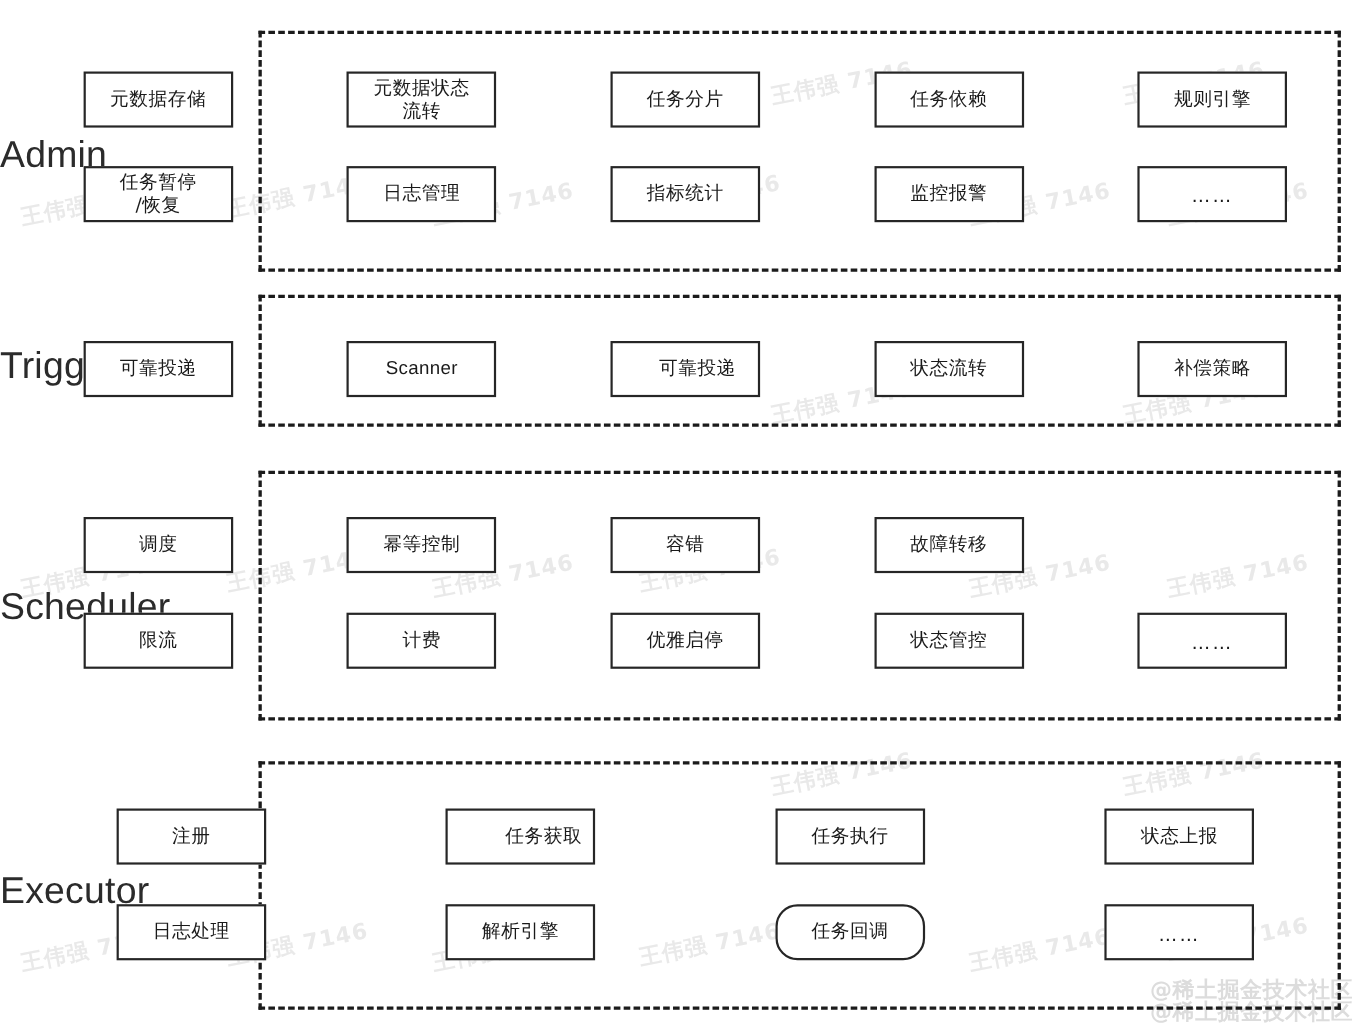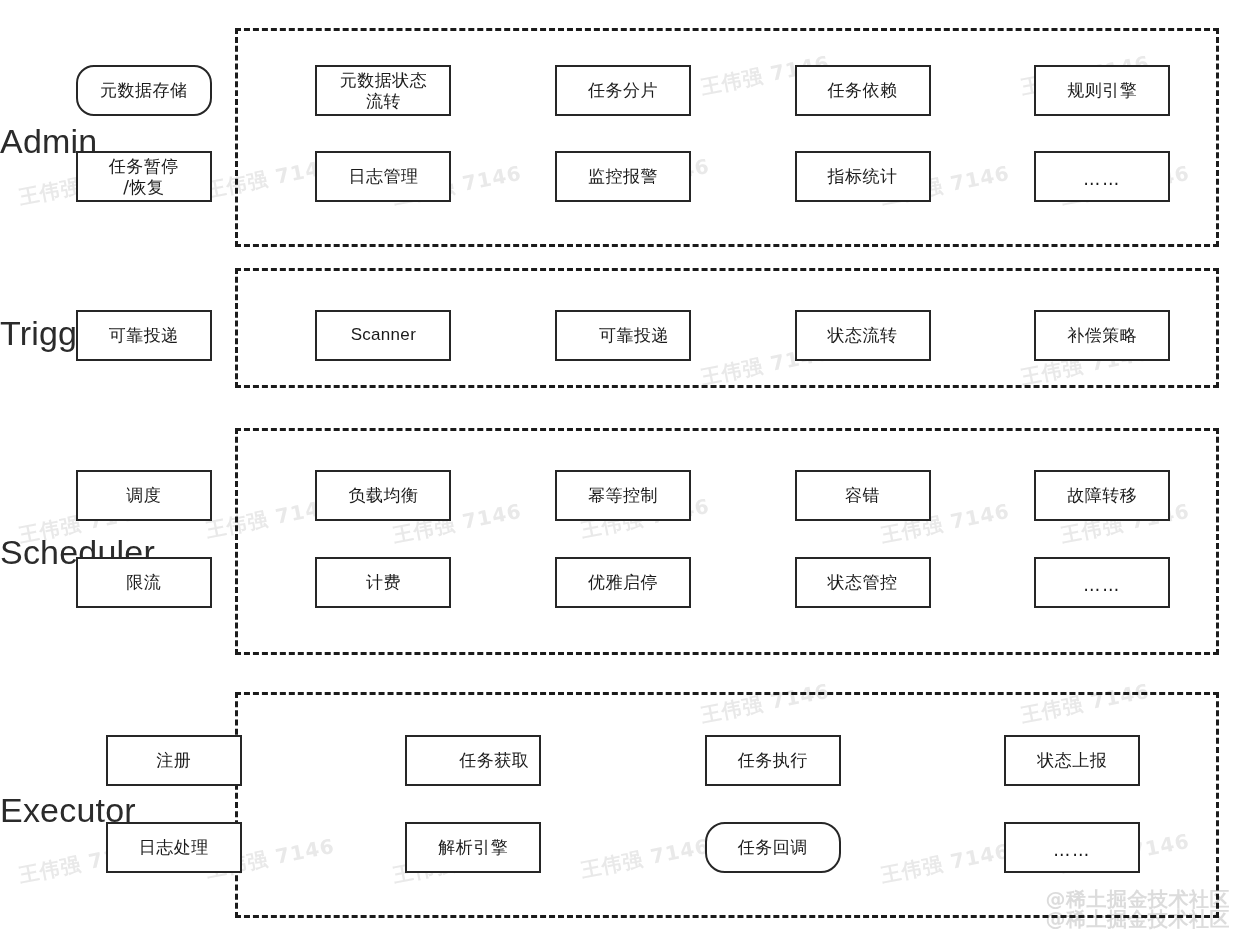--- a/index.html
+++ b/index.html
@@ -148,49 +148,48 @@
       <div class="wm" style="left: 1060px; top: 510px; color: rgb(233, 233, 233);">王伟强 7146</div>
       <div class="wm" style="left: 1060px; top: 840px; color: rgb(233, 233, 233);">王伟强 7146</div>
       <div class="wm-corner" style="top: 886px; color: rgb(220, 220, 220);">@稀土掘金技术社区</div>
       <div class="wm-corner" style="top: 906px; color: rgb(220, 220, 220);">@稀土掘金技术社区</div>
     </div>
 
   <div id="layers-host">
       <div class="layer-label" style="top: 122px;">Admin</div>
       <div class="group-box" style="top: 28px; height: 219px; border-color: rgb(27, 27, 27);"></div>
       <div class="cell-grid grid-5" style="top: 65px;">
-        <div class="cell" style="border-color: rgb(38, 38, 38); border-radius: 18px;">元数据存储</div>
+        <div class="cell" style="border-color: rgb(38, 38, 38);">元数据存储</div>
         <div class="cell" style="border-color: rgb(38, 38, 38);">元数据状态
 流转</div>
         <div class="cell" style="border-color: rgb(38, 38, 38);">任务分片</div>
         <div class="cell" style="border-color: rgb(38, 38, 38);">任务依赖</div>
         <div class="cell" style="border-color: rgb(38, 38, 38);">规则引擎</div>
       </div>
       <div class="cell-grid grid-5" style="top: 151px;">
         <div class="cell" style="border-color: rgb(38, 38, 38);">任务暂停
 /恢复</div>
         <div class="cell" style="border-color: rgb(38, 38, 38);">日志管理</div>
+        <div class="cell" style="border-color: rgb(38, 38, 38);">指标统计</div>
         <div class="cell" style="border-color: rgb(38, 38, 38);">监控报警</div>
-        <div class="cell" style="border-color: rgb(38, 38, 38);">指标统计</div>
         <div class="cell ellipsis" style="border-color: rgb(38, 38, 38);">……</div>
       </div>
       <div class="layer-label" style="top: 314px;">Trigger</div>
       <div class="group-box" style="top: 268px; height: 120px; border-color: rgb(27, 27, 27);"></div>
       <div class="cell-grid grid-5" style="top: 310px;">
         <div class="cell" style="border-color: rgb(38, 38, 38);">可靠投递</div>
         <div class="cell latin" style="border-color: rgb(38, 38, 38);">Scanner</div>
         <div class="cell" style="border-color: rgb(38, 38, 38); padding-left: 22px;">可靠投递</div>
         <div class="cell" style="border-color: rgb(38, 38, 38);">状态流转</div>
         <div class="cell" style="border-color: rgb(38, 38, 38);">补偿策略</div>
       </div>
       <div class="layer-label" style="top: 533px;">Scheduler</div>
       <div class="group-box" style="top: 428px; height: 227px; border-color: rgb(27, 27, 27);"></div>
       <div class="cell-grid grid-5" style="top: 470px;">
         <div class="cell" style="border-color: rgb(38, 38, 38);">调度</div>
-        <div class="cell" style="border-color: rgb(38, 38, 38);">负载均衡</div>
         <div class="cell" style="border-color: rgb(38, 38, 38);">幂等控制</div>
         <div class="cell" style="border-color: rgb(38, 38, 38);">容错</div>
         <div class="cell" style="border-color: rgb(38, 38, 38);">故障转移</div>
       </div>
       <div class="cell-grid grid-5" style="top: 557px;">
         <div class="cell" style="border-color: rgb(38, 38, 38);">限流</div>
         <div class="cell" style="border-color: rgb(38, 38, 38);">计费</div>
         <div class="cell" style="border-color: rgb(38, 38, 38);">优雅启停</div>
         <div class="cell" style="border-color: rgb(38, 38, 38);">状态管控</div>
         <div class="cell ellipsis" style="border-color: rgb(38, 38, 38);">……</div>

